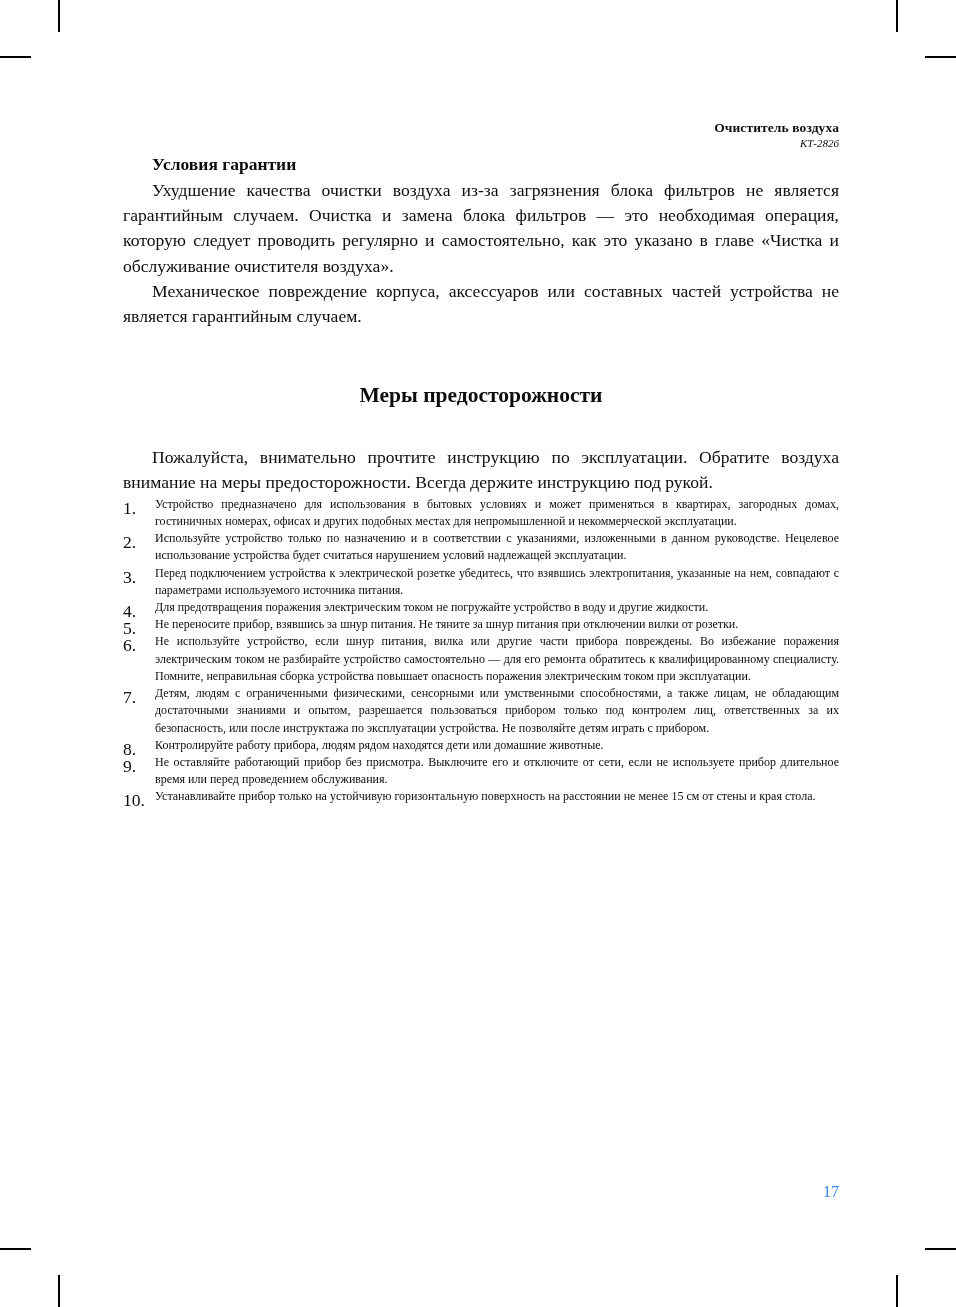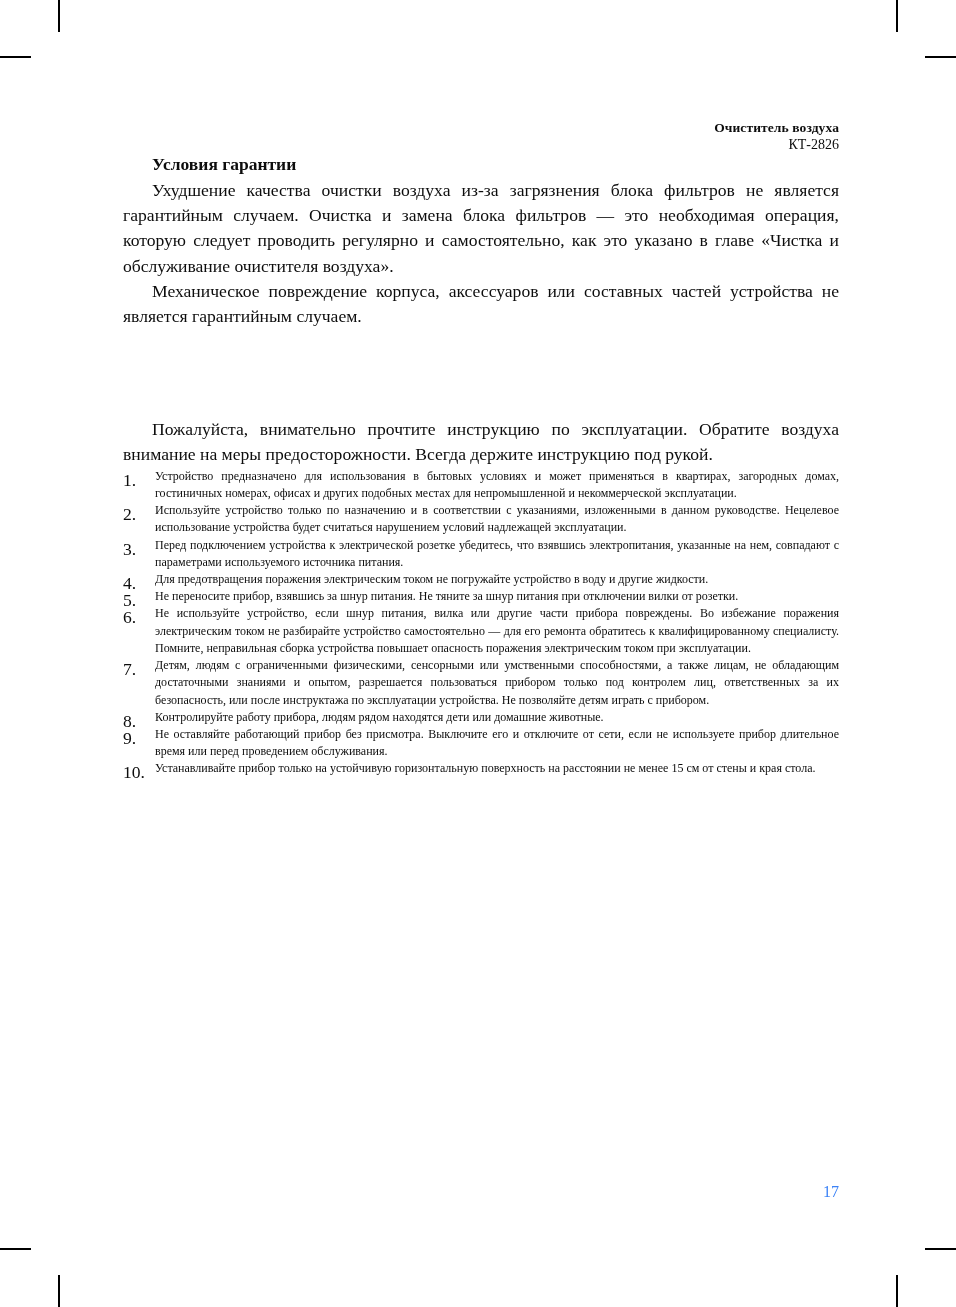--- a/index.html
+++ b/index.html
@@ -49,22 +49,23 @@
     text-align: right;
     line-height: 1.28;
   }
   .running-head .rh-title {
     font-weight: bold;
     font-size: 13.5px;
     letter-spacing: 0.1px;
     display: block;
   }
   .running-head .rh-model {
-    font-size: 14px;
+    font-size: 11px;
     display: block;
+    font-style: italic;
   }
 
   .content {
     position: absolute;
     top: 152px;
     left: 0;
     width: 716px;
   }
 
   h2.sub-head {
@@ -159,20 +160,21 @@
   <div class="content">
 
     <h2 class="sub-head">Условия гарантии</h2>
 
     <p class="body">Ухудшение качества очистки воздуха из-за загрязнения блока фильтров не является гарантийным случаем. Очистка и замена блока фильтров — это необходимая операция, которую следует проводить регулярно и самостоятельно, как это указано в главе «Чистка и обслуживание очистителя воздуха».</p>
 
     <p class="body">Механическое повреждение корпуса, аксессуаров или составных частей устройства не является гарантийным случаем.</p>
 
     <div class="gap-before-chapter"></div>
 
+    <h1 class="chapter">Меры предосторожности</h1>
 
     <div class="gap-after-chapter"></div>
 
     <p class="body">Пожалуйста, внимательно прочтите инструкцию по эксплуатации. Обратите воздуха внимание на меры предосторожности. Всегда держите инструкцию под рукой.</p>
 
     <ol class="rules">
       <li>Устройство предназначено для использования в бытовых условиях и может применяться в квартирах, загородных домах, гостиничных номерах, офисах и других подобных местах для непромышленной и некоммерческой эксплуатации.</li>
       <li>Используйте устройство только по назначению и в соответствии с указаниями, изложенными в данном руководстве. Нецелевое использование устройства будет считаться нарушением условий надлежащей эксплуатации.</li>
       <li>Перед подключением устройства к электрической розетке убедитесь, что взявшись электропитания, указанные на нем, совпадают с параметрами используемого источника питания.</li>
       <li>Для предотвращения поражения электрическим током не погружайте устройство в воду и другие жидкости.</li>

